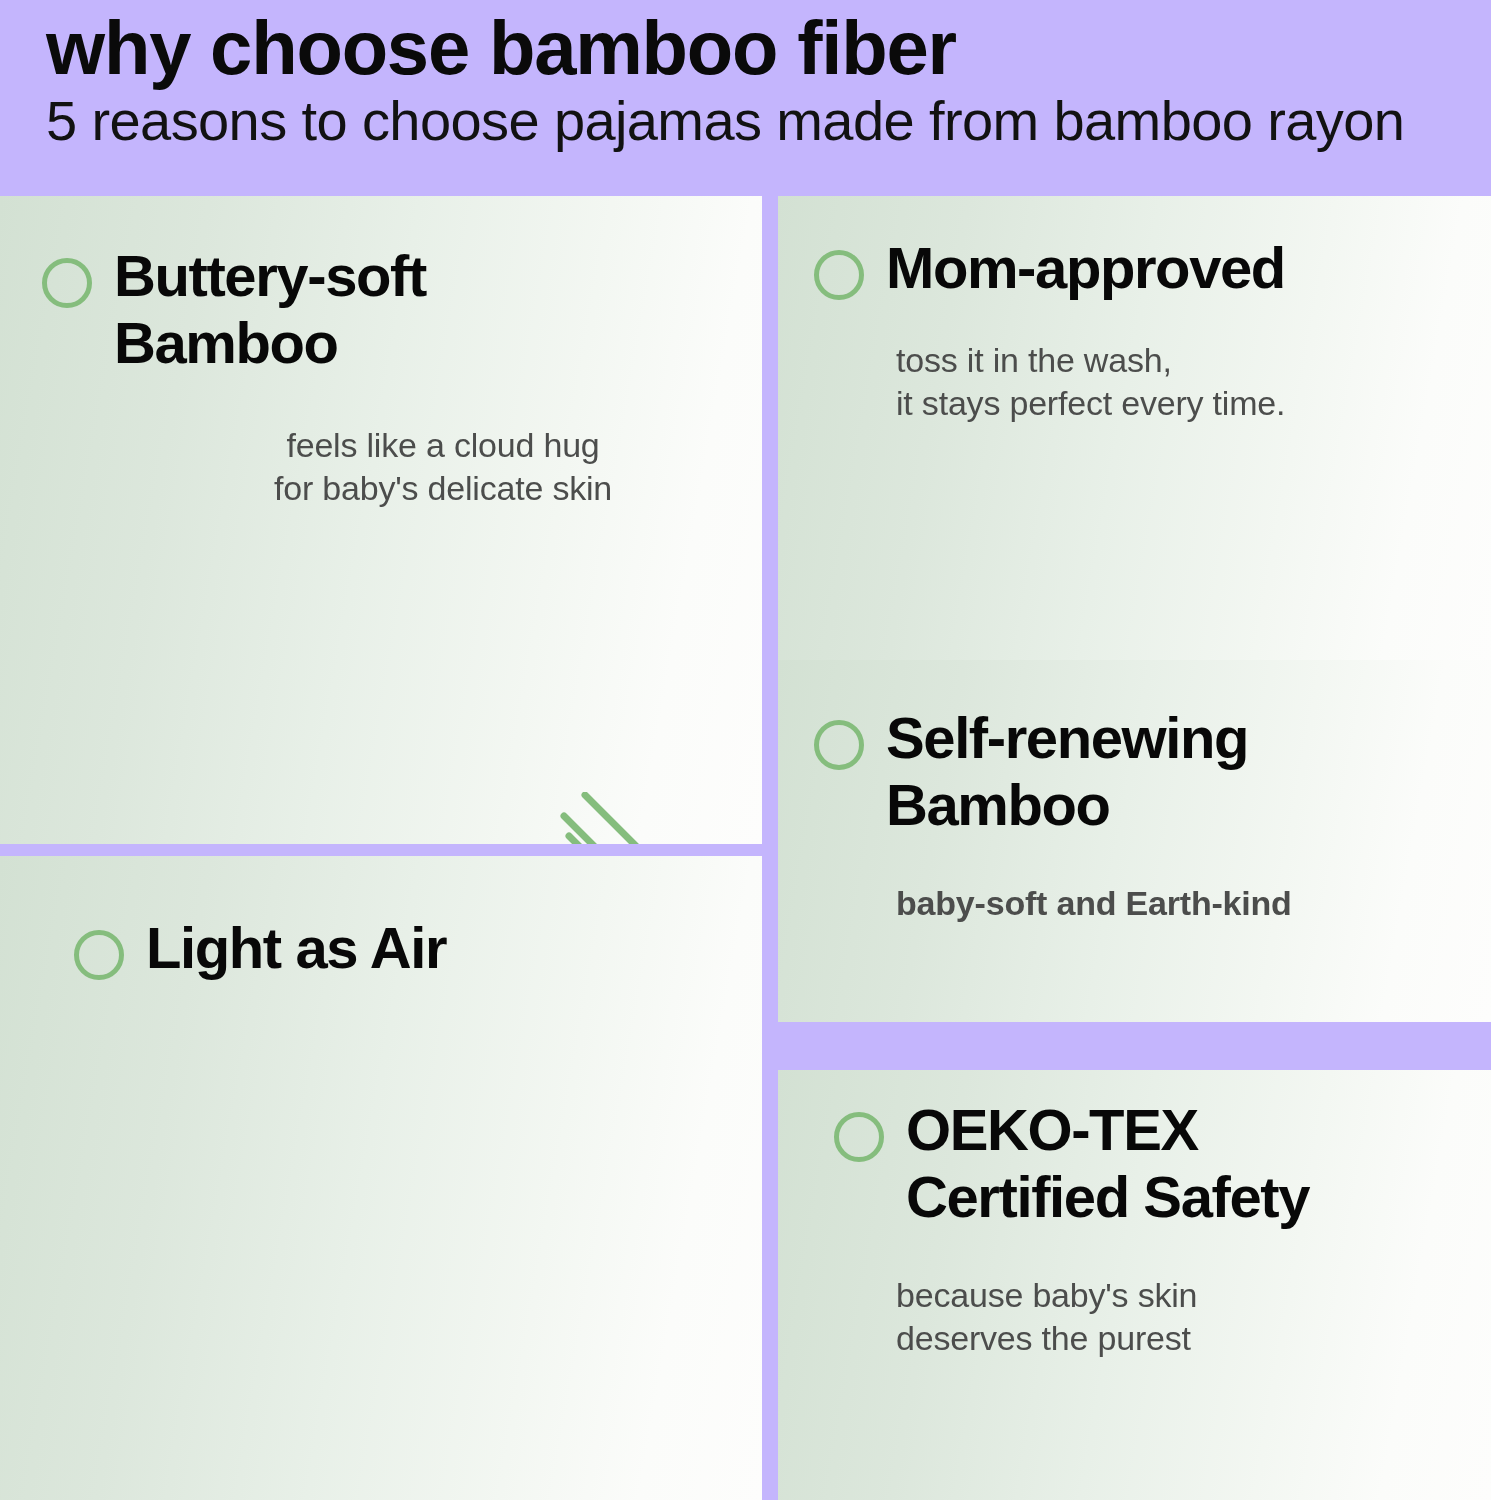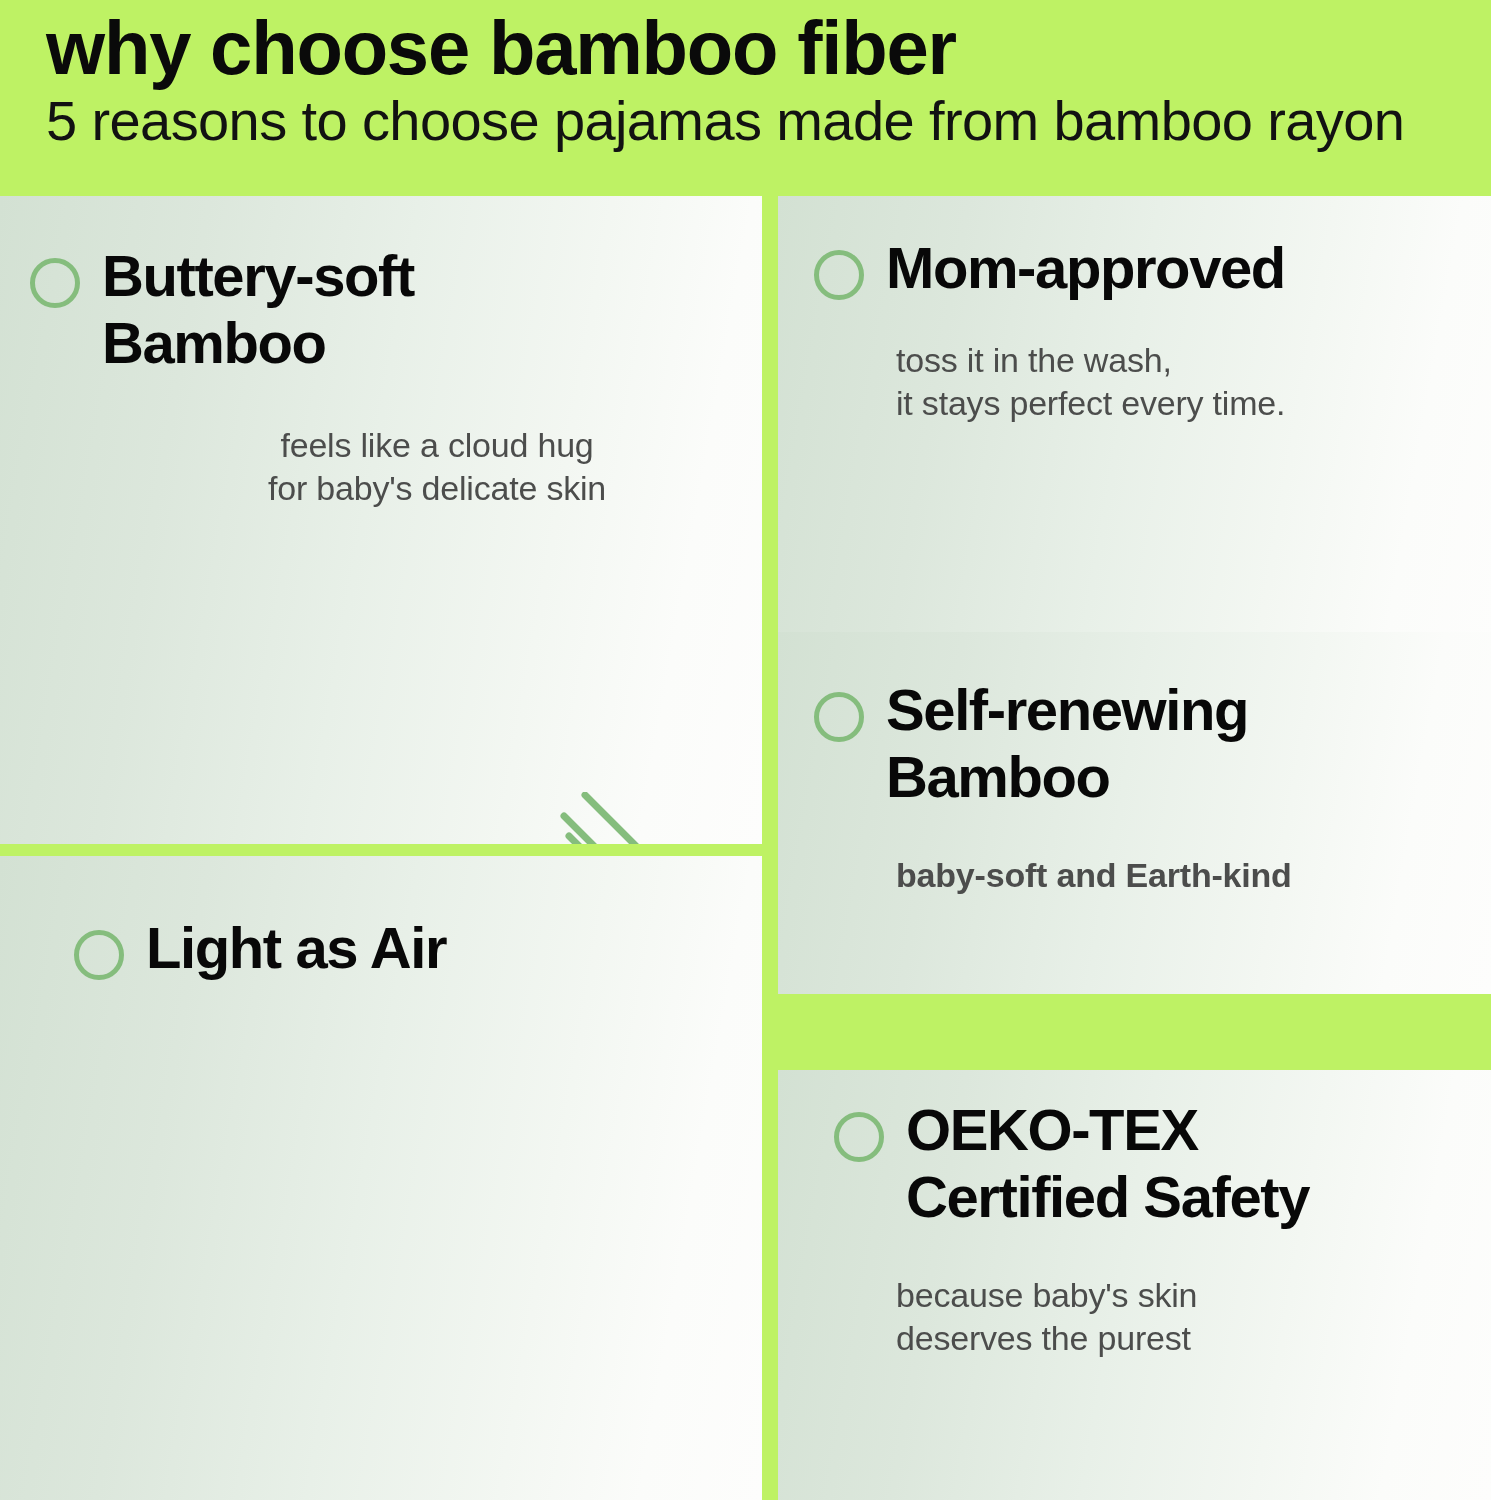--- a/index.html
+++ b/index.html
@@ -9,21 +9,21 @@
     height:1500px;
     background:#ffffff;
     font-family:"Liberation Sans", sans-serif;
     overflow:hidden;
   }
 
   .page {
     position:relative;
     width:1491px;
     height:1500px;
-    background:#bef264;
+    background:#c4b5fd;
   }
 
   
   .header {
     position:absolute;
     left:0; top:0;
     width:1491px;
     height:190px;
     padding:6px 0 0 46px;
   }
@@ -73,33 +73,33 @@
   .card-desc {
     font-size:34px;
     font-weight:400;
     line-height:43px;
     color:#4c4d4c;
     letter-spacing:-0.2px;
     white-space:pre-line;
   }
 
   
-  #card-soft      { left:0;   top:196px;  width:762px; height:648px; }
+  #card-soft      { left:0;   top:196px;  width:762px; height:648px;padding-left:12px; }
   #card-soft .card-head { padding:46px 0 0 30px; }
   #card-soft .card-desc { padding:48px 0 0 112px;text-align:center; }
 
   #card-light     { left:0;   top:856px;  width:762px; height:644px; }
   #card-light .card-head { padding:58px 0 0 30px;margin-left:44px; }
   #card-light .card-desc { padding:50px 0 0 112px; }
 
   #card-mom       { left:778px; top:196px;  width:713px; height:484px; }
   #card-mom .card-head { padding:38px 0 0 36px; }
   #card-mom .card-desc { padding:38px 12px 0 118px; }
 
-  #card-renew     { left:778px; top:632px;  width:713px; height:362px; }
+  #card-renew     { left:778px; top:660px;  width:713px; height:362px; }
   #card-renew .card-head { padding:44px 0 0 36px; }
   #card-renew .card-desc { padding:44px 0 0 118px;font-weight:bold; }
 
   #card-oeko      { left:778px; top:1070px; width:713px; height:430px; }
   #card-oeko .card-head { padding:26px 0 0 36px;margin-left:20px; }
   #card-oeko .card-desc { padding:44px 0 0 118px; }
 
   
   .deco { position:absolute; }
   #deco-hand   { left:498px;  top:596px;  width:232px; height:180px; }

